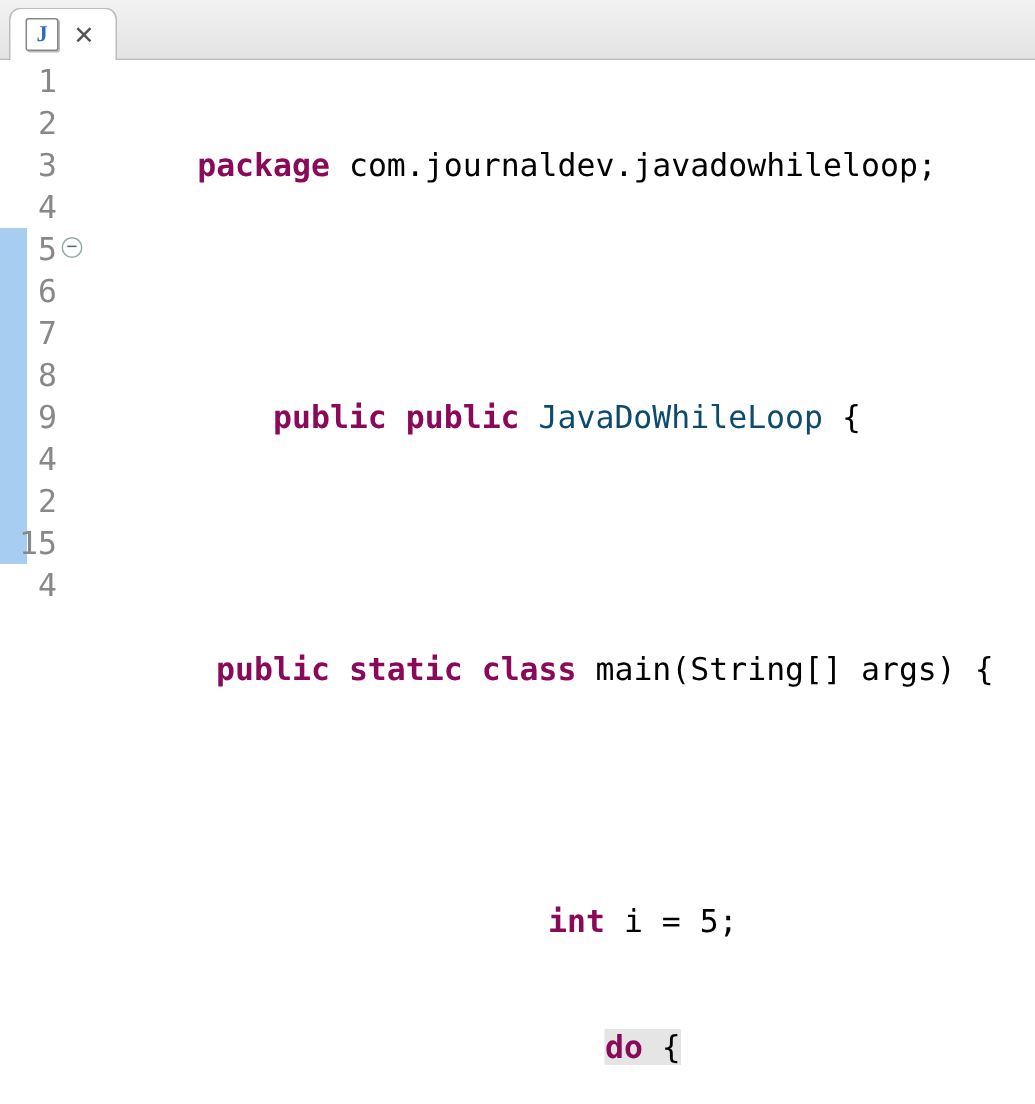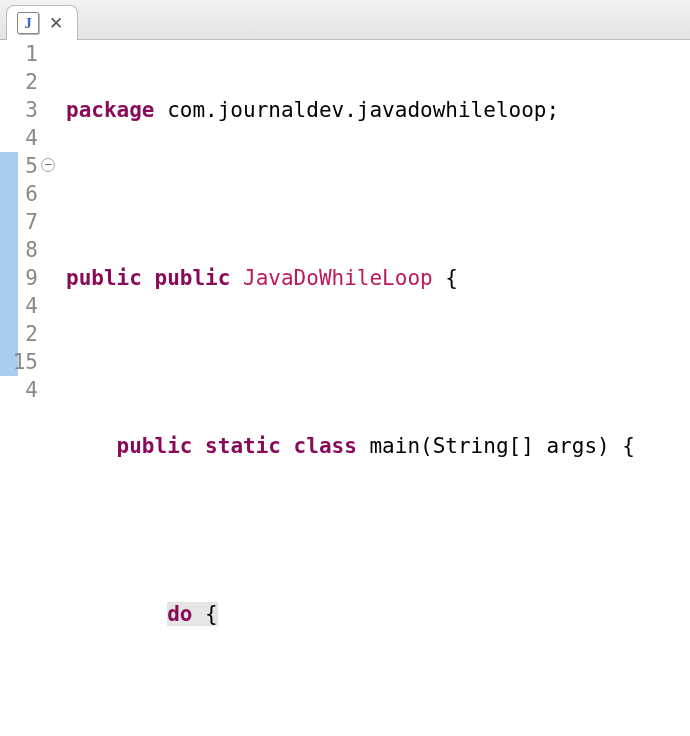--- a/index.html
+++ b/index.html
@@ -99,26 +99,26 @@
     user-select: none;
     position: relative;
   }
   .gutter-line { height: 28px; position: relative; }
   .code {
     padding-left: 12px;
     white-space: pre;
     position: relative;
     flex: 1;
   }
-  .code-line { height: 28px; position: relative; }
+  .code-line { height: 28px; position: relative; text-align: center; }
   .sel {
     background: #e5e5e5;
   }
   .kw  { color: #8a0a5a; font-weight: bold; }
-  .cls { color: #be185d; }
+  .cls { color: #0c4a6e; }
 </style>
 </head>
 <body>
 
 <div class="editor-panel">
 
   <div class="tab-bar">
     <div class="tab">
       <span class="j-icon">J</span>
       <span class="close-x">✕</span>
@@ -152,20 +152,21 @@
       <div class="fold-mark" style="top:118px;">−</div>
     </div>
 
     <div class="code">
       <div class="code-line"><span class="kw">package</span><span> com.journaldev.javadowhileloop;</span></div>
       <div class="code-line"><span></span></div>
       <div class="code-line"><span class="kw">public</span> <span class="kw">public</span> <span class="cls">JavaDoWhileLoop</span><span> {</span></div>
       <div class="code-line"><span></span></div>
       <div class="code-line"><span>    </span><span class="kw">public</span> <span class="kw">static</span> <span class="kw">class</span><span> main(String[] args) {</span></div>
       <div class="code-line"><span></span></div>
+      <div class="code-line"><span>        </span><span class="kw">int</span><span> i = 5;</span></div>
       <div class="code-line"><span>        </span><span class="sel"><span class="kw">do</span><span> {</span></span></div>
       
       
       
       
       
     </div>
   </div>
 </div>
 

